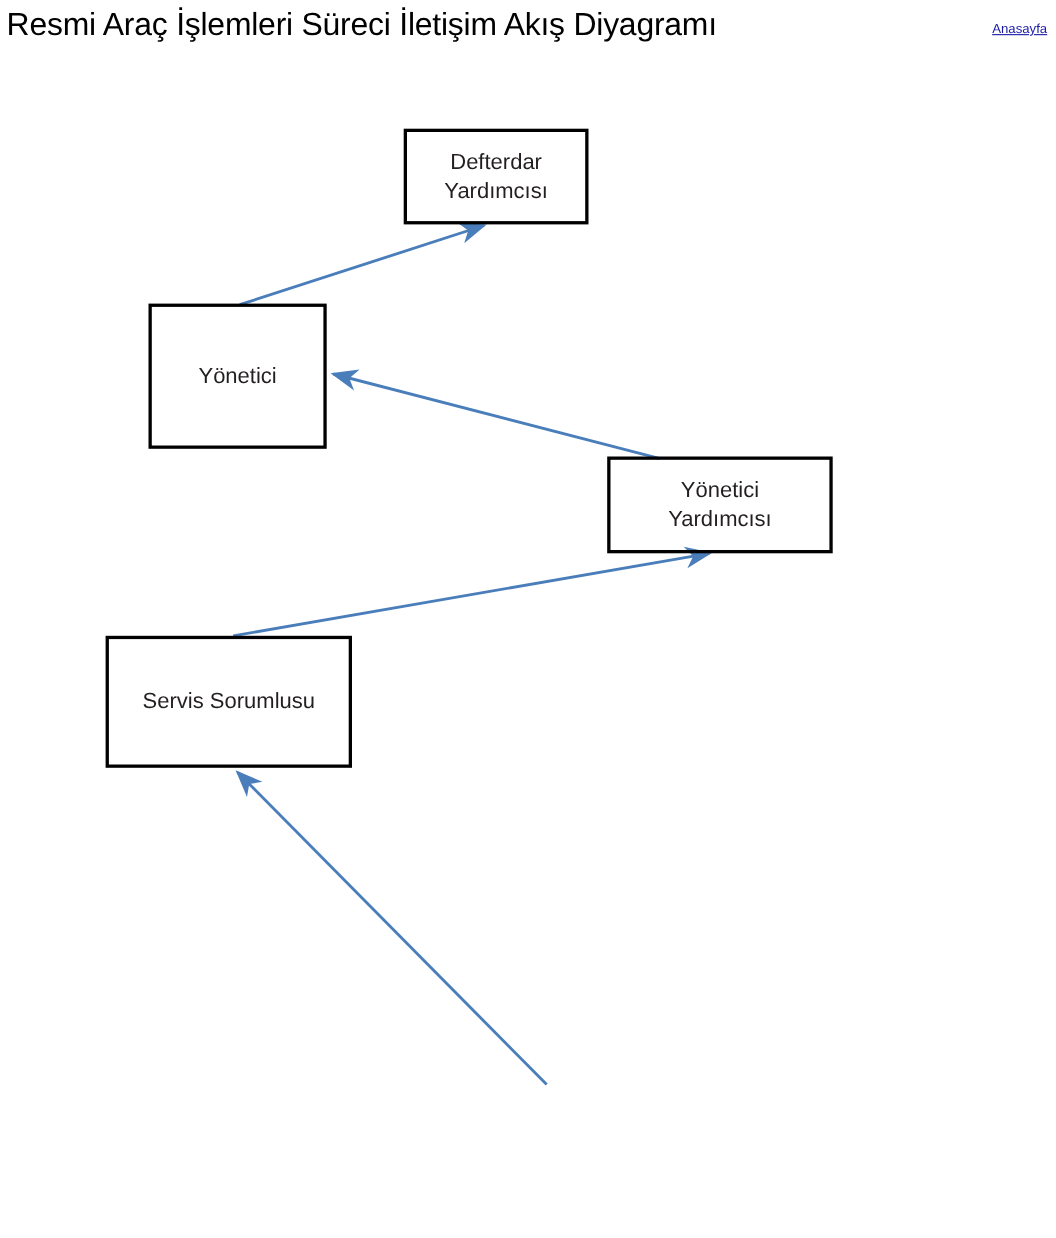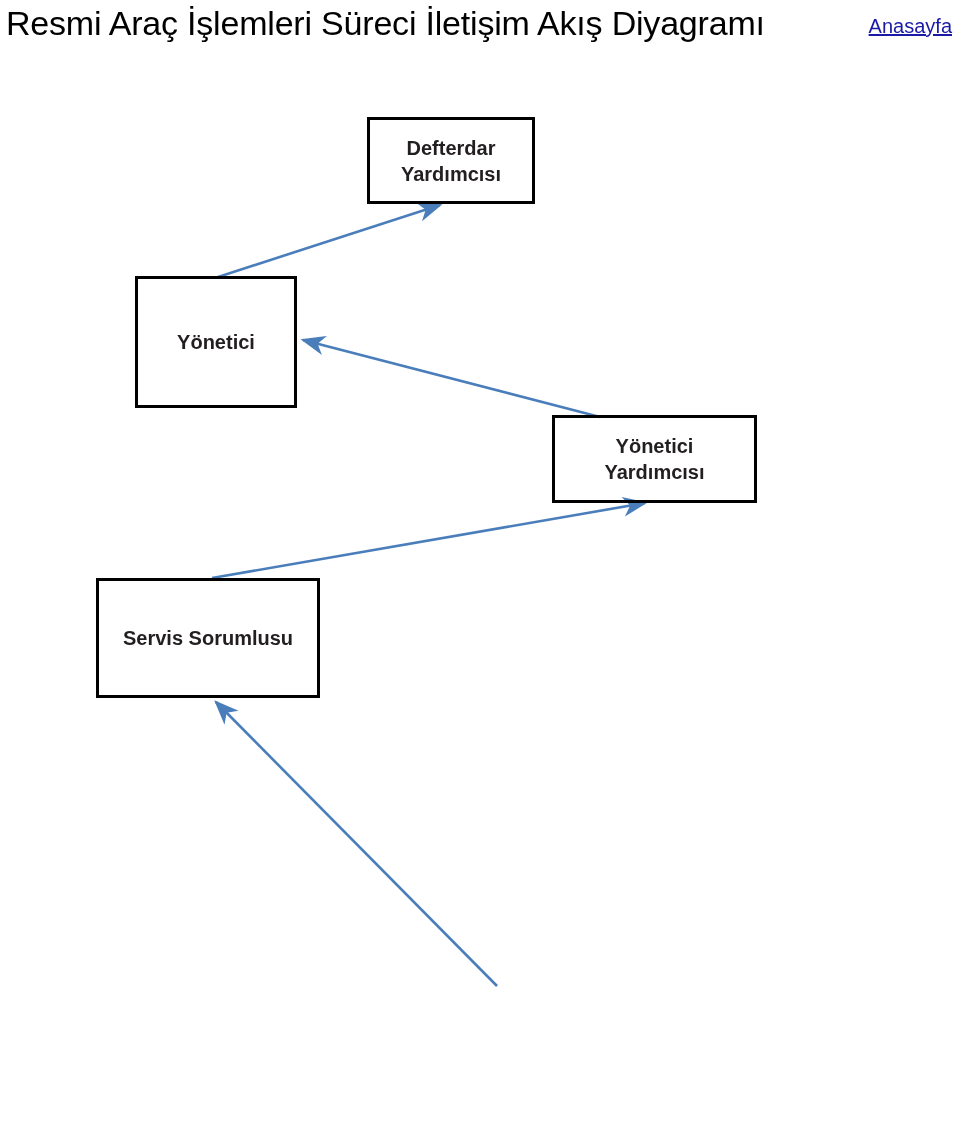--- a/index.html
+++ b/index.html
@@ -24,31 +24,31 @@
     position: absolute;
     left: 0;
     top: 0;
     width: 960px;
     height: 62px;
   }
   #page-title {
     position: absolute;
     left: 6px;
     top: 6px;
-    font-size: 34px;
+    font-size: 29px;
     line-height: 34px;
     color: #000000;
     white-space: nowrap;
     letter-spacing: -0.2px;
   }
   #home-link {
     position: absolute;
     right: 8px;
     top: 17px;
-    font-size: 20px;
+    font-size: 12px;
     line-height: 18px;
     color: #1a1aa6;
     text-decoration: underline;
     cursor: pointer;
     white-space: nowrap;
   }
 
   
   #diagram {
     position: absolute;
@@ -73,21 +73,20 @@
     display: flex;
     align-items: center;
     justify-content: center;
     text-align: center;
   }
   .node-label {
     font-size: 20px;
     line-height: 26px;
     color: #231f20;
     white-space: pre-line;
-    font-weight: bold;
   }
 
   
   #node-defterdar-yardimcisi { left: 367px; top: 117px; width: 168px; height: 87px; }
   #node-yonetici            { left: 135px; top: 276px; width: 162px; height: 132px; }
   #node-yonetici-yardimcisi { left: 552px; top: 415px; width: 205px; height: 88px; }
   #node-servis-sorumlusu    { left: 96px;  top: 578px; width: 224px; height: 120px; }
   #node-servis-gorevlisi    { left: 404px; top: 985px; width: 190px; height: 140px; }
 </style>
 </head>

